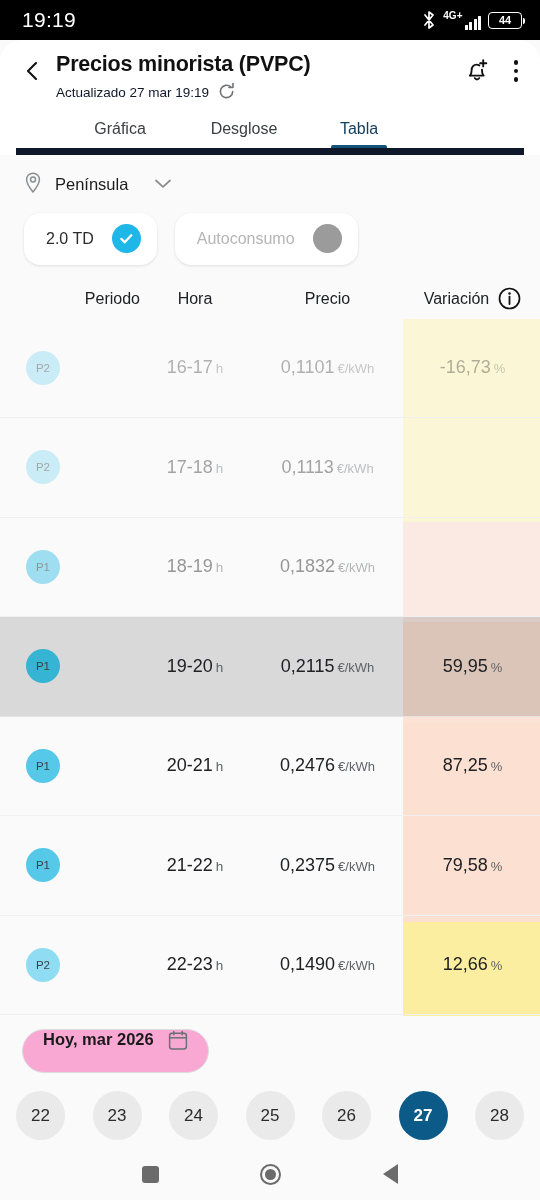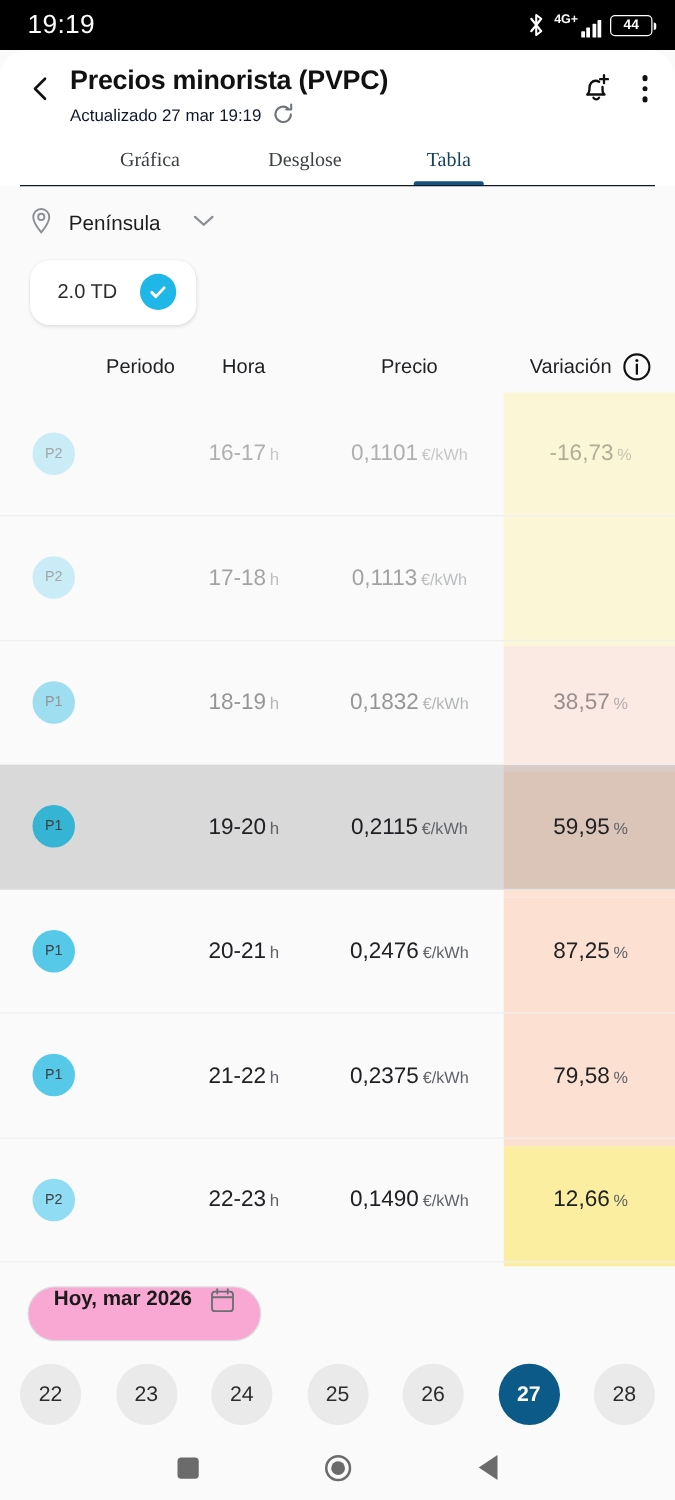--- a/index.html
+++ b/index.html
@@ -52,22 +52,21 @@
     display:flex; align-items:center; gap:8px;
   }
   .appbar-actions{ display:flex; align-items:center; gap:16px; padding-top:4px; }
   .ico-btn{ width:30px;height:30px;display:flex;align-items:center;justify-content:center;cursor:pointer;}
   .kebab{ display:flex;flex-direction:column;gap:4px;align-items:center;cursor:pointer;padding:0 6px;}
   .kebab i{ width:4.5px;height:4.5px;border-radius:50%;background:#111;display:block;}
 
   
   .tabs{
     display:flex; background:#fff; padding:10px 0 0 0;
-    border-bottom:1px solid #0f172a;
-    font-family:Liberation Serif, serif;
+    border-bottom:7px solid #0f172a;
   }
   .tab{
     font-size:16px; color:#3c4043; padding:6px 0 10px 0; margin:0 0 0 0;
     position:relative; cursor:pointer; text-align:center;
   }
   .tab:nth-child(1){ width:128px; margin-left:40px;}
   .tab:nth-child(2){ width:120px; }
   .tab:nth-child(3){ width:110px; }
   .tab.active{ color:#14405f; font-weight:500; }
   .tab.active:after{
@@ -266,20 +265,24 @@
 
   <div class="chips">
     <div class="chip on">
       <span class="chip-label">2.0 TD</span>
       <span class="chip-dot on">
         <svg width="17" height="17" viewBox="0 0 17 17">
             <path d="M3.4 8.9l3.3 3.4 6.6-7" fill="none" stroke="#fff" stroke-width="2.3" stroke-linecap="round" stroke-linejoin="round"></path>
           </svg>
       </span>
     </div>
+    <div class="chip off">
+      <span class="chip-label">Autoconsumo</span>
+      <span class="chip-dot off"></span>
+    </div>
   </div>
 
   <div class="table">
     <div class="thead">
       <div class="th th-periodo">Periodo</div>
       <div class="th th-hora">Hora</div>
       <div class="th th-precio">Precio</div>
       <div class="th th-var">
         <span>Variación</span>
         <span class="info-ico">
@@ -315,21 +318,20 @@
             </div>
             <div class="c-hora"><span>17-18</span><span class="u">h</span></div>
             <div class="c-precio"><span>0,1113</span><span class="u">€/kWh</span></div>
           </div>
           <div class="row f3">
             <div class="c-period">
               <span class="badge" style="background:#56c8e8">P1</span>
             </div>
             <div class="c-hora"><span>18-19</span><span class="u">h</span></div>
             <div class="c-precio"><span>0,1832</span><span class="u">€/kWh</span></div>
-            <div class="c-var"><span>38,57</span><span class="u">%</span></div>
           </div>
           <div class="row sel">
             <div class="c-period">
               <span class="badge" style="background:#35b4d4">P1</span>
             </div>
             <div class="c-hora"><span>19-20</span><span class="u">h</span></div>
             <div class="c-precio"><span>0,2115</span><span class="u">€/kWh</span></div>
             <div class="c-var"><span>59,95</span><span class="u">%</span></div>
           </div>
           <div class="row">

